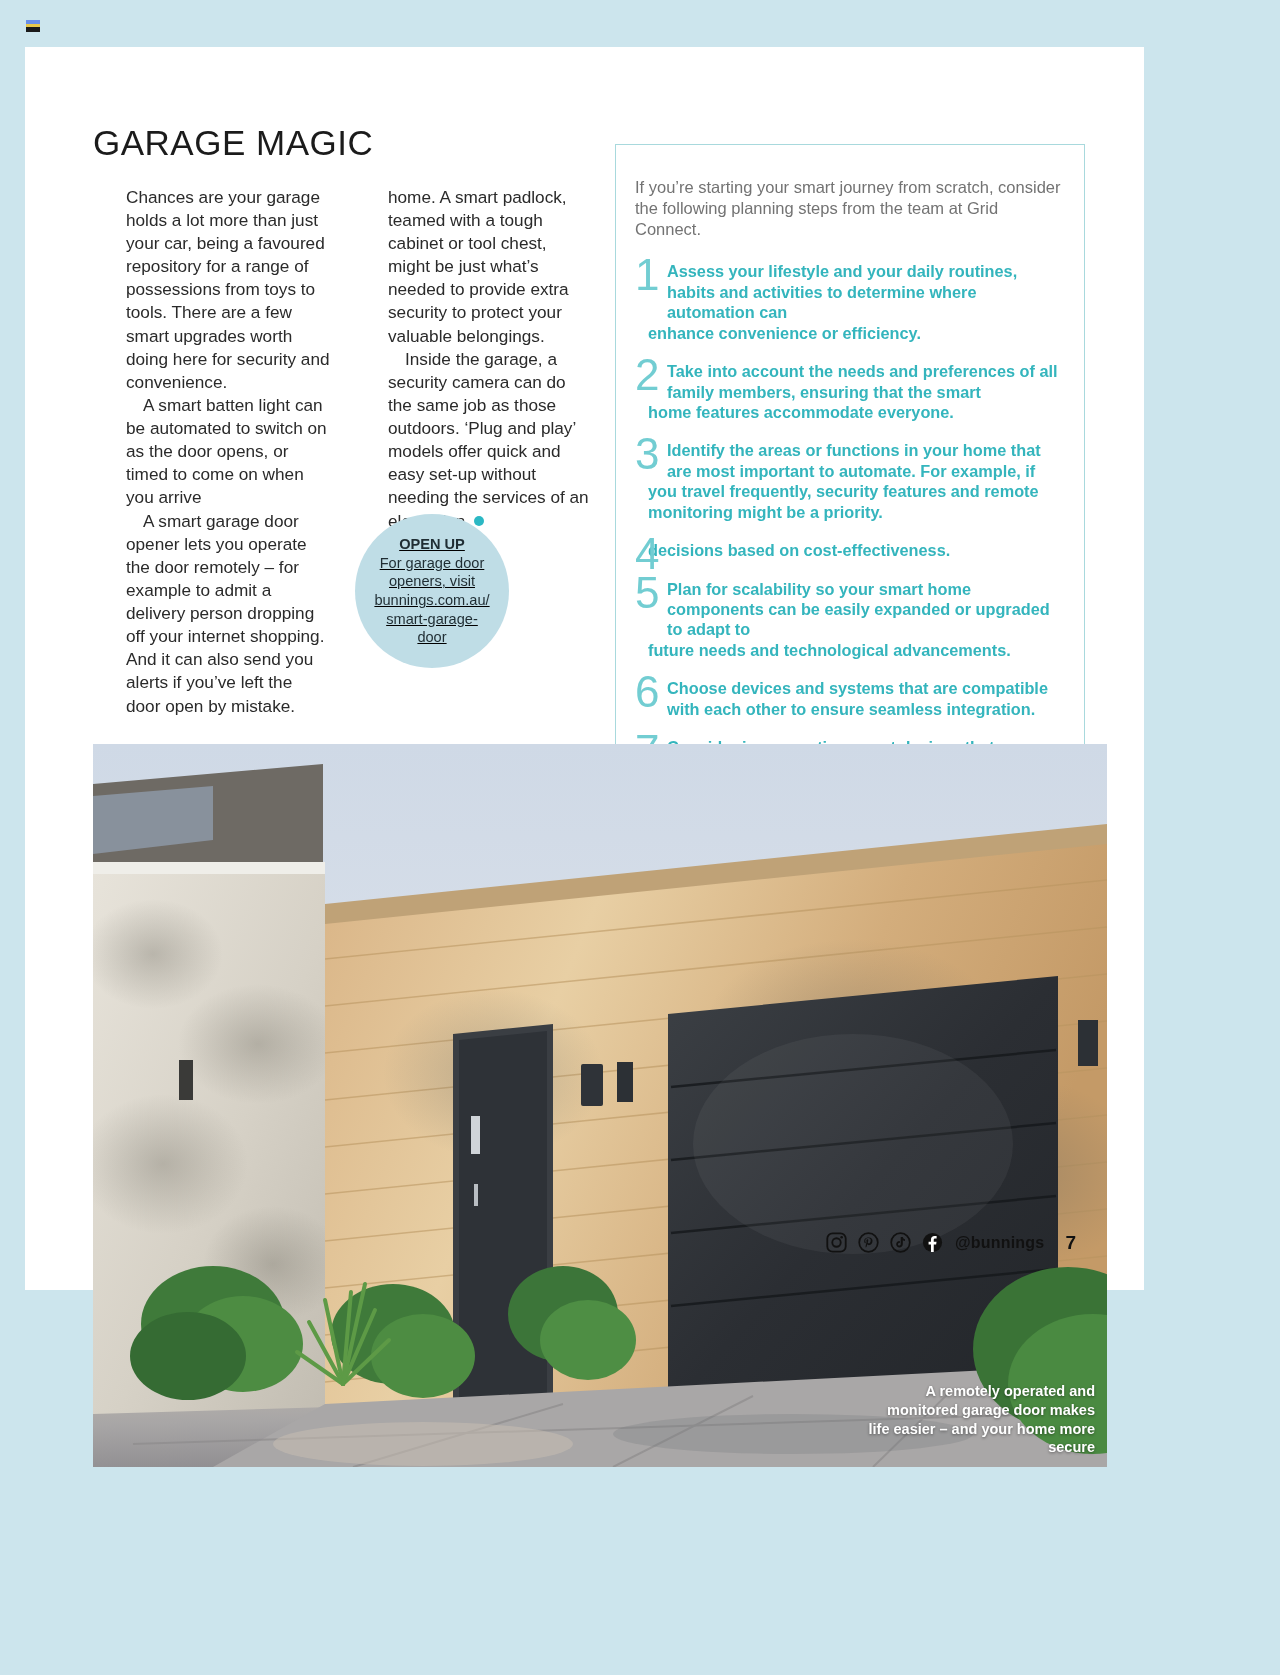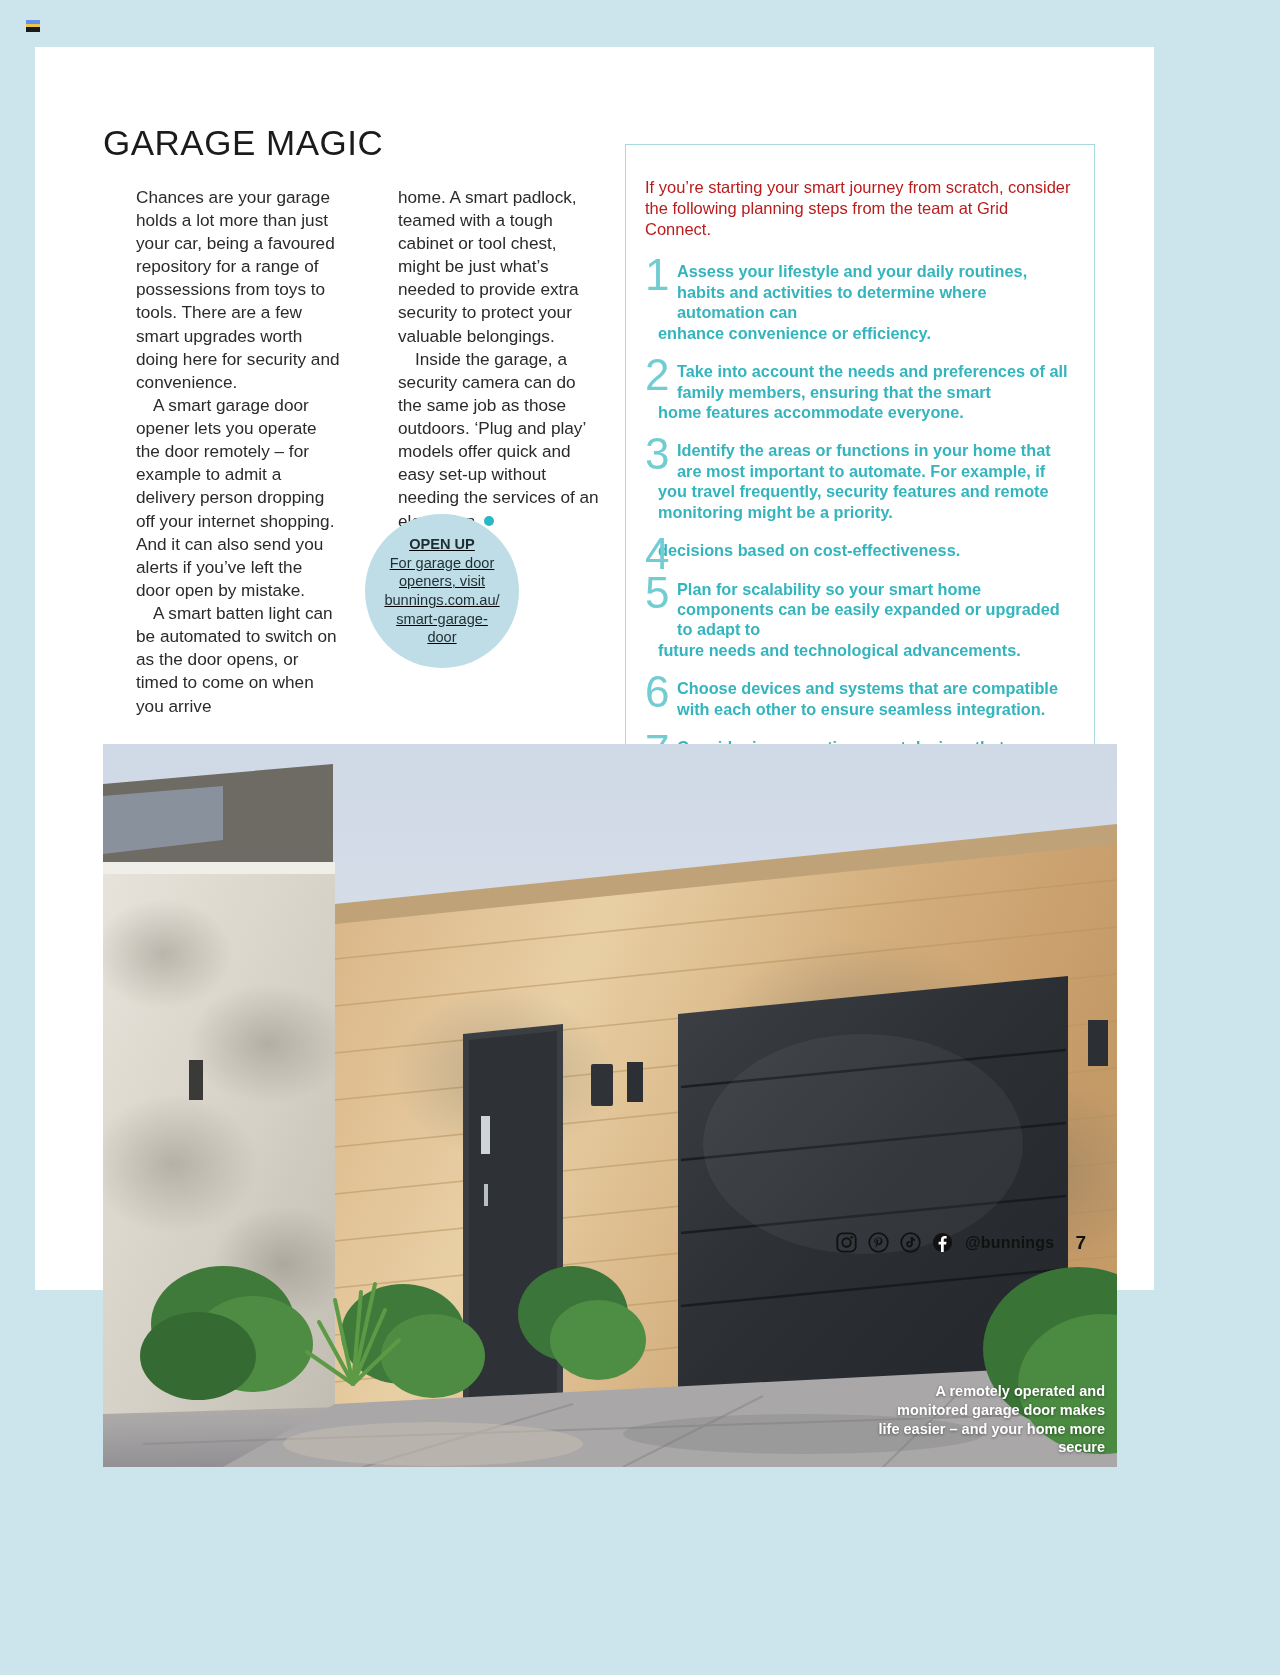--- a/index.html
+++ b/index.html
@@ -11,21 +11,21 @@
   }
   .page-wrap { position: relative; width: 1280px; height: 1675px; background: #cce5ed; }
 
   .corner-mark {
     position: absolute; left: 26px; top: 20px;
     width: 14px; height: 12px;
     background: linear-gradient(to bottom, #6a8fe8 0%, #6a8fe8 30%, #e8c84a 30%, #e8c84a 62%, #1a1a1a 62%, #1a1a1a 100%);
   }
 
   .sheet {
-    position: absolute; left: 35px; top: 47px;
+    position: absolute; left: 25px; top: 47px;
     width: 1119px; height: 1243px;
     background: #ffffff;
     padding-left: 36px;
   }
 
   
   .article { position: absolute; left: 68px; top: 78px; width: 500px; }
   .headline {
     font-size: 35px; font-weight: 400; letter-spacing: 0.5px;
     color: #1b1b1b; line-height: 1.05; margin-bottom: 24px;
@@ -67,21 +67,21 @@
     position: absolute; left: 590px; top: 84px; width: 470px;
     text-align: center; pointer-events: none;
   }
   .planbox-title span {
     display: inline-block; background: #cfe9f2; color: #2aa9b8;
     font-size: 16.5px; font-weight: 700; letter-spacing: 0.7px;
     padding: 3px 8px 4px 8px;
   }
   .plan-inner { padding: 32px 21px 0 19px; }
   .plan-intro {
-    color: #b91c1c; font-size: 16.5px; line-height: 1.26; font-weight: 500;
+    color: #737373; font-size: 16.5px; line-height: 1.26; font-weight: 500;
     margin-bottom: 22px;
   }
   .plan-item { position: relative; margin-bottom: 18px; }
   .plan-num {
     position: absolute; left: 0; top: -8px;
     font-size: 44px; line-height: 1; font-weight: 300;
     color: #72cdd2; font-family: "Liberation Sans", sans-serif;
   }
   .plan-text {
     font-size: 16.3px; line-height: 1.255; font-weight: 700;
@@ -123,22 +123,22 @@
 
   <div class="corner-mark"></div>
 
   <div class="sheet">
 
     <div class="article">
       <div class="headline">GARAGE MAGIC</div>
       <div class="cols">
         <div class="col">
           <p>Chances are your garage holds a lot more than just your car, being a favoured repository for a range of possessions from toys to tools. There are a few smart upgrades worth doing here for security and convenience.</p>
+          <p class="indent">A smart batten light can be automated to switch on as the door opens, or timed to come on when you arrive</p>
           <p class="indent">A smart garage door opener lets you operate the door remotely – for example to admit a delivery person dropping off your internet shopping. And it can also send you alerts if you’ve left the door open by mistake.</p>
-          <p class="indent">A smart batten light can be automated to switch on as the door opens, or timed to come on when you arrive</p>
         </div>
         <div class="col">
           <p>home. A smart padlock, teamed with a tough cabinet or tool chest, might be just what’s needed to provide extra security to protect your valuable belongings.</p>
           <p class="indent"><span>Inside the garage, a security camera can do the same job as those outdoors. ‘Plug and play’ models offer quick and easy set-up without needing the services of an electrician.</span><span class="enddot"></span></p>
         </div>
       </div>
     </div>
 
     <div class="callout">
       <div class="line head">OPEN UP</div>

